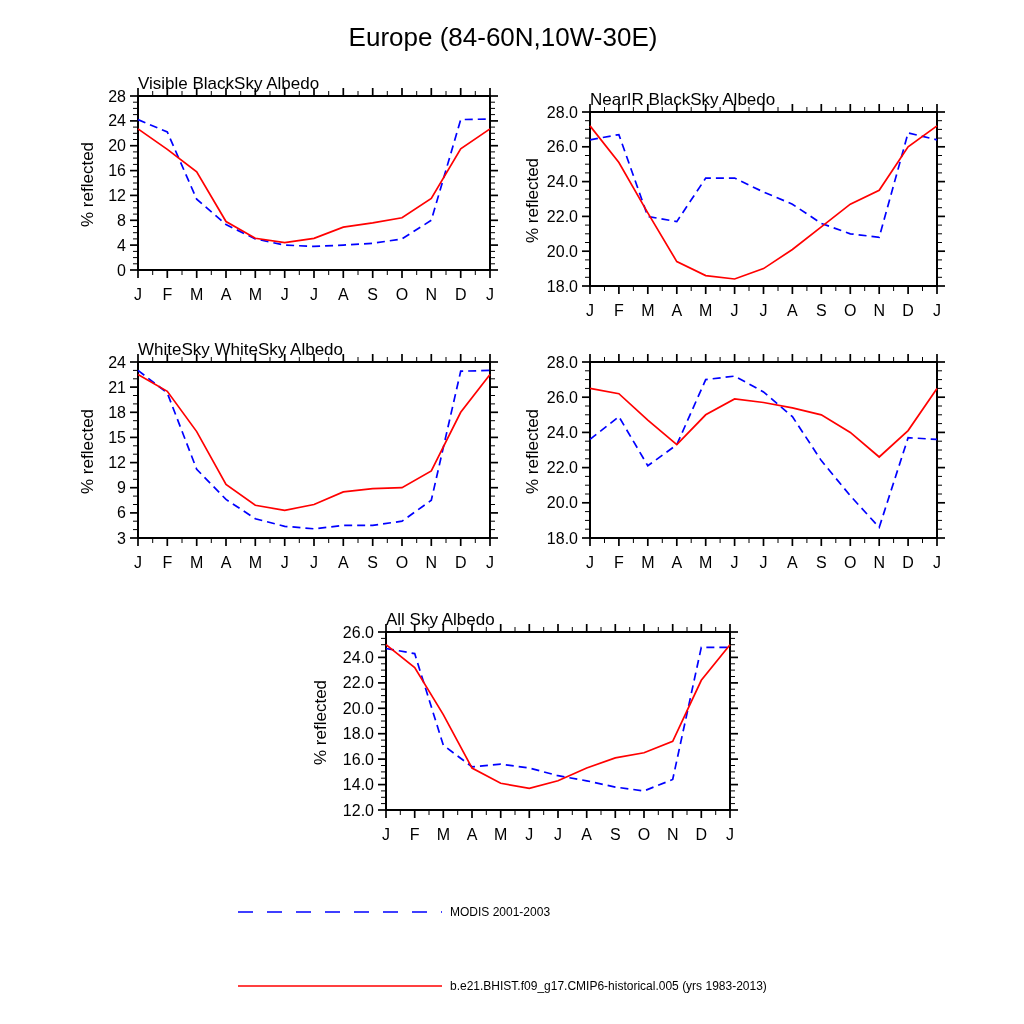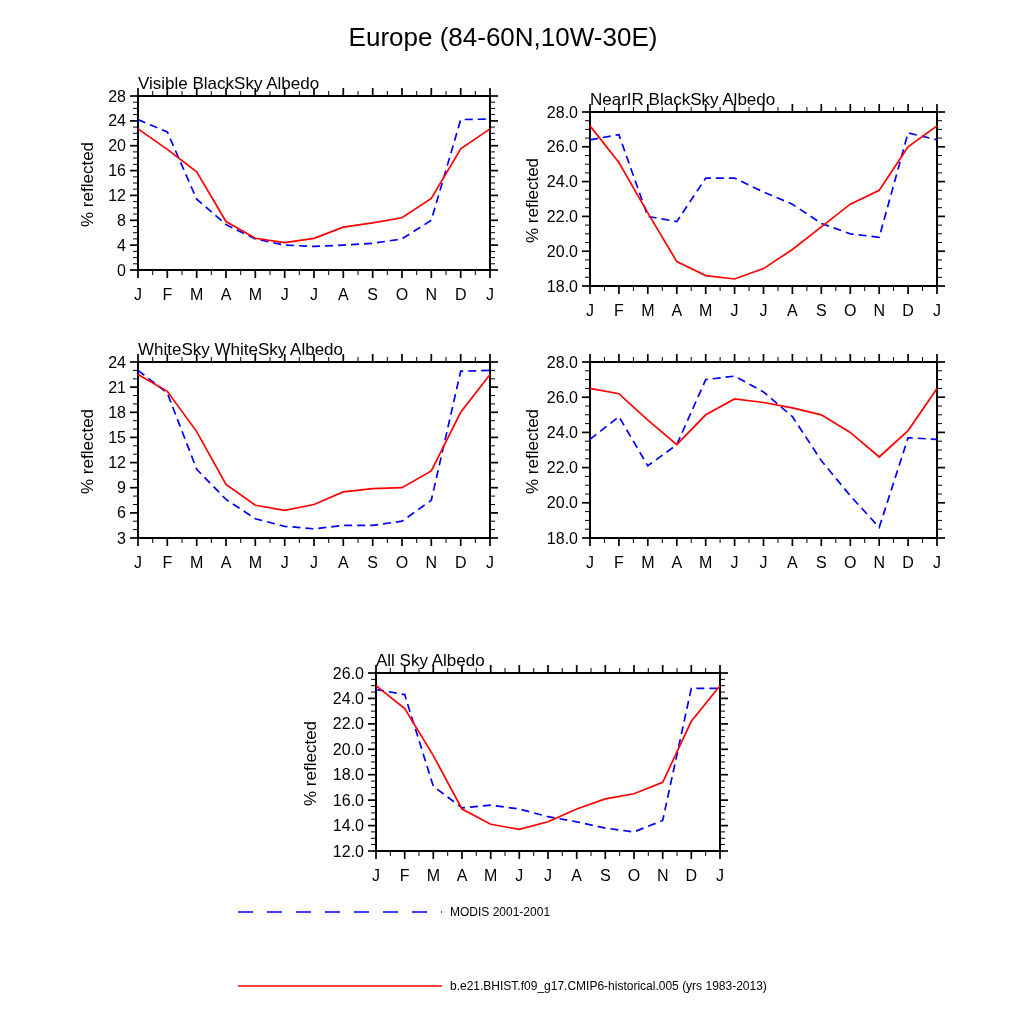--- a/index.html
+++ b/index.html
@@ -521,21 +521,21 @@
         <line x1="55" y1="18.8" x2="50" y2="18.8" stroke="#000" stroke-width="1"></line>
         <line x1="402" y1="18.8" x2="407" y2="18.8" stroke="#000" stroke-width="1"></line>
         <line x1="55" y1="10.0" x2="47" y2="10.0" stroke="#000" stroke-width="1.7"></line>
         <line x1="402" y1="10.0" x2="410" y2="10.0" stroke="#000" stroke-width="1.7"></line>
         <text class="tick-label" x="43" y="15.5" text-anchor="end">28.0</text>
         <polyline points="55.0,87.4 83.9,64.6 112.8,113.8 141.8,92.7 170.7,27.6 199.6,24.1 228.5,39.9 257.4,64.6 286.3,108.6 315.3,143.8 344.2,175.4 373.1,85.7 402.0,87.4" fill="none" stroke="#0000ff" stroke-width="1.7" stroke-dasharray="8 5"></polyline>
         <polyline points="55.0,36.4 83.9,41.7 112.8,68.1 141.8,92.7 170.7,62.8 199.6,47.0 228.5,50.5 257.4,55.8 286.3,62.8 315.3,80.4 344.2,105.0 373.1,78.6 402.0,36.4" fill="none" stroke="#ff0000" stroke-width="1.7"></polyline>
       </svg>
   </div>
 
-  <div class="chart" style="left:321px;top:602px;width:413px;height:244px;margin-top:41px;">
+  <div class="chart" style="left:331px;top:602px;width:413px;height:244px;">
     <div class="chart-title" style="left:55px;width:344px;">All Sky Albedo</div>
     <div class="ylabel" style="left:-20px;top:163px;">% reflected</div>
     <svg class="plot" width="413" height="224">
         <rect x="55" y="10" width="344" height="178" fill="none" stroke="#000" stroke-width="2"></rect>
         <line x1="55.0" y1="10" x2="55.0" y2="2" stroke="#000" stroke-width="1.7"></line>
         <line x1="55.0" y1="188" x2="55.0" y2="196" stroke="#000" stroke-width="1.7"></line>
         <text class="tick-label" x="55.0" y="218" text-anchor="middle">J</text>
         <line x1="69.3" y1="10" x2="69.3" y2="5" stroke="#000" stroke-width="1"></line>
         <line x1="69.3" y1="188" x2="69.3" y2="193" stroke="#000" stroke-width="1"></line>
         <line x1="83.7" y1="10" x2="83.7" y2="2" stroke="#000" stroke-width="1.7"></line>
@@ -666,21 +666,21 @@
         <polyline points="55.0,22.7 83.7,45.6 112.3,92.6 141.0,146.0 169.7,161.3 198.3,166.4 227.0,158.8 255.7,146.0 284.3,135.9 313.0,130.8 341.7,119.3 370.3,58.3 399.0,22.7" fill="none" stroke="#ff0000" stroke-width="1.7"></polyline>
       </svg>
   </div>
 
   <div>
     <div class="legend-line-box" style="left:237px;top:905px;width:206px;height:14px;">
       <svg width="206" height="14">
         <line x1="1" y1="7" x2="205" y2="7" stroke-width="1.5" stroke-dasharray="15 14" stroke="#0000ff"></line>
       </svg>
     </div>
-    <div class="legend-label" style="left:450px;top:905px;">MODIS 2001-2001</div>
+    <div class="legend-label" style="left:450px;top:905px;">MODIS 2001-2003</div>
 
     <div class="legend-line-box" style="left:237px;top:979px;width:206px;height:14px;">
       <svg width="206" height="14">
         <line x1="1" y1="7" x2="205" y2="7" stroke-width="1.3" stroke="#ff0000"></line>
       </svg>
     </div>
     <div class="legend-label" style="left:450px;top:979px;">b.e21.BHIST.f09_g17.CMIP6-historical.005 (yrs 1983-2013)</div>
   </div>
 
 </div>

